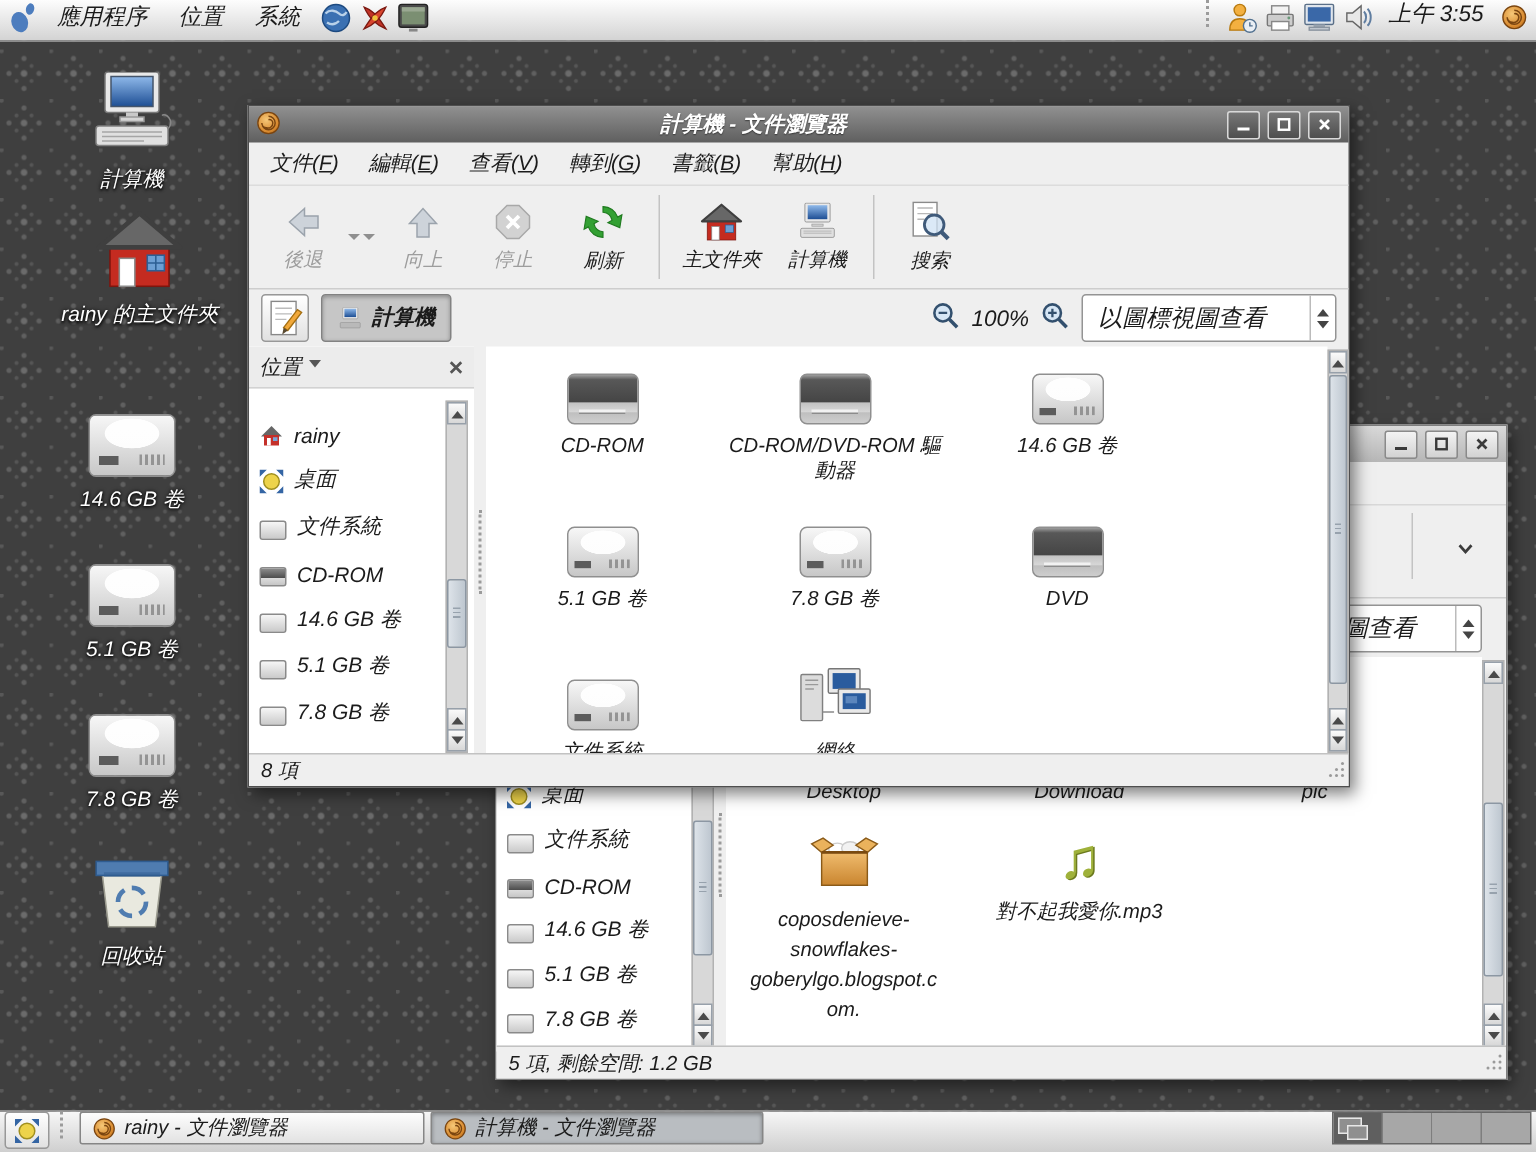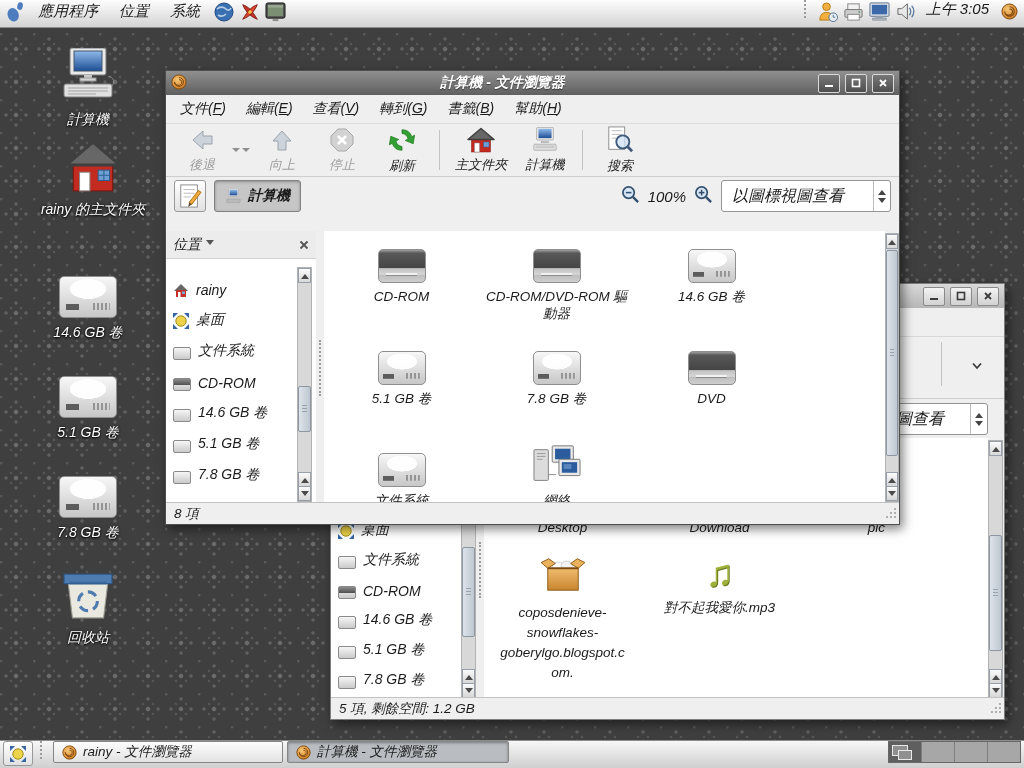--- a/index.html
+++ b/index.html
@@ -57,21 +57,21 @@
   .tbar.foc{background:linear-gradient(#909090,#5f5f5f);}
   .tbar.unfoc{background:linear-gradient(#d9d9d9,#b6b6b6);}
   .ttext{flex:1;text-align:center;font-weight:bold;font-style:italic;font-size:14px;color:#fff;
     text-shadow:0 1px 1px rgba(0,0,0,.5);white-space:nowrap;overflow:hidden;}
   .wbtn{width:20px;height:17px;border-radius:2px;display:flex;align-items:center;justify-content:center;flex:0 0 auto;}
   .wbtn.dk{background:linear-gradient(#777,#4e4e4e);border:1px solid #d9d9d9;color:#fff;}
   .wbtn.lt{background:linear-gradient(#f3f3f3,#d2d2d2);border:1px solid #8a8a8a;color:#3a3a3a;}
   .menubar{height:28px;display:flex;align-items:center;padding:0 4px;}
   .mitem{padding:4px 10px;font-size:14px;font-style:italic;white-space:nowrap;}
   .mitem u{text-decoration:underline;}
-  .toolbar{height:54px;display:flex;align-items:center;padding:0 6px;
+  .toolbar{height:70px;display:flex;align-items:center;padding:0 6px;
     border-top:1px solid #dcdcdc;border-bottom:1px solid #cdcdcd;box-sizing:border-box;}
   .tbtn{display:flex;flex-direction:column;align-items:center;justify-content:center;gap:3px;
     padding:3px 8px;border-radius:3px;min-width:44px;}
   .tbtn .tl{font-size:13px;font-style:italic;white-space:nowrap;}
   .tbtn.dis .tl{color:#9d9d9d;}
   .tsep{width:1px;align-self:stretch;margin:6px 7px;background:#c3c3c3;}
   .chev{width:0;height:0;border:4px solid transparent;border-top-color:#8f8f8f;margin:4px 2px 0 0;}
   .locbar{height:38px;display:flex;align-items:center;gap:8px;padding:0 8px;box-sizing:border-box;}
   .sqbtn{width:30px;height:30px;border:1px solid #989898;border-radius:3px;
     background:linear-gradient(#fff,#e1e1e1);display:flex;align-items:center;justify-content:center;}
@@ -728,21 +728,21 @@
         <rect x="8" y="16" width="8" height="2" fill="#9aa4b0"></rect>
         <rect x="5" y="18" width="14" height="2" fill="#c0c6ce" stroke="#8a94a0"></rect>
       </svg>
   </span>
   <span class="pico">
     <svg width="19" height="19" viewBox="0 0 20 20">
         <path d="M2 7h4l6-5v16l-6-5H2z" fill="#e8e8e8" stroke="#666"></path>
         <path d="M14 6c2 2 2 6 0 8M16.5 4c3 3 3 9 0 12" stroke="#5f7da0" fill="none" stroke-width="1.4"></path>
       </svg>
   </span>
-  <span class="clock">上午 3:05</span>
+  <span class="clock">上午 3:55</span>
   <span class="pico">
     <svg width="17" height="17" viewBox="0 0 18 18">
         <circle cx="9" cy="9" r="8" fill="url(#gShell)" stroke="#7a4510"></circle>
         <path d="M9 4a5 5 0 1 1-5 5 3.6 3.6 0 0 0 3.6 3.6A3.6 3.6 0 0 0 12.2 9 2.4 2.4 0 0 0 9 6.6" fill="none" stroke="#7a4510" stroke-width="1.1"></path>
       </svg>
   </span>
 </div>
 
 <div class="panel" id="pbot">
   <span class="sqbtn" style="width:28px;height:23px;">

